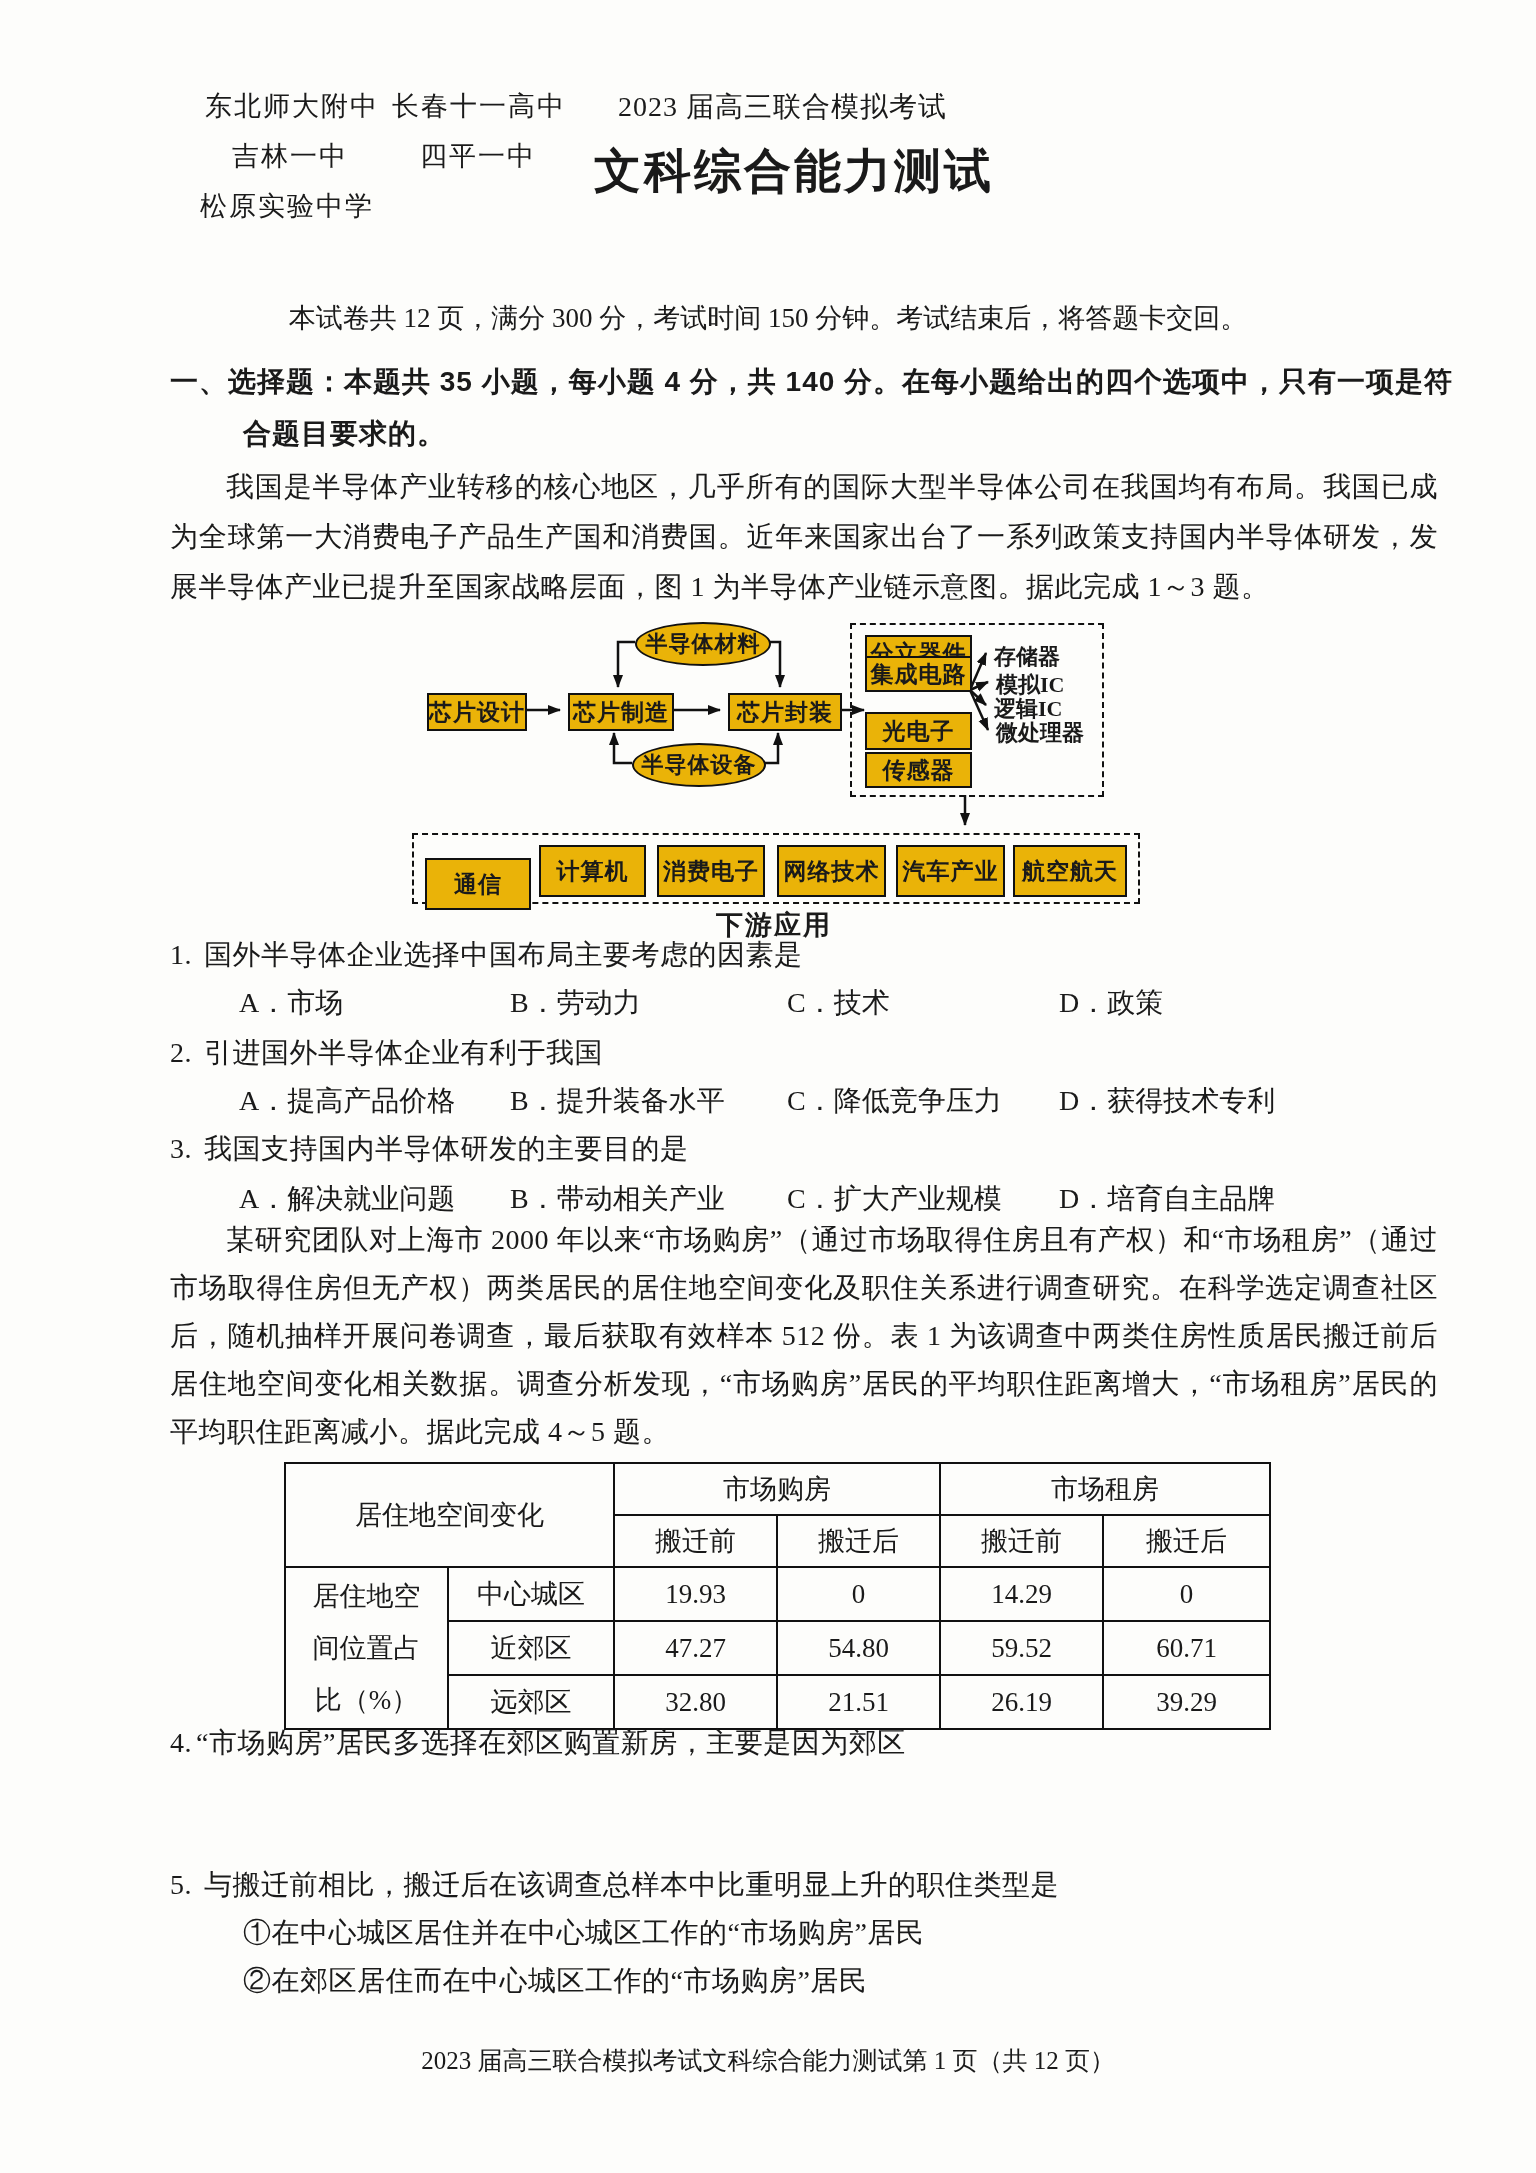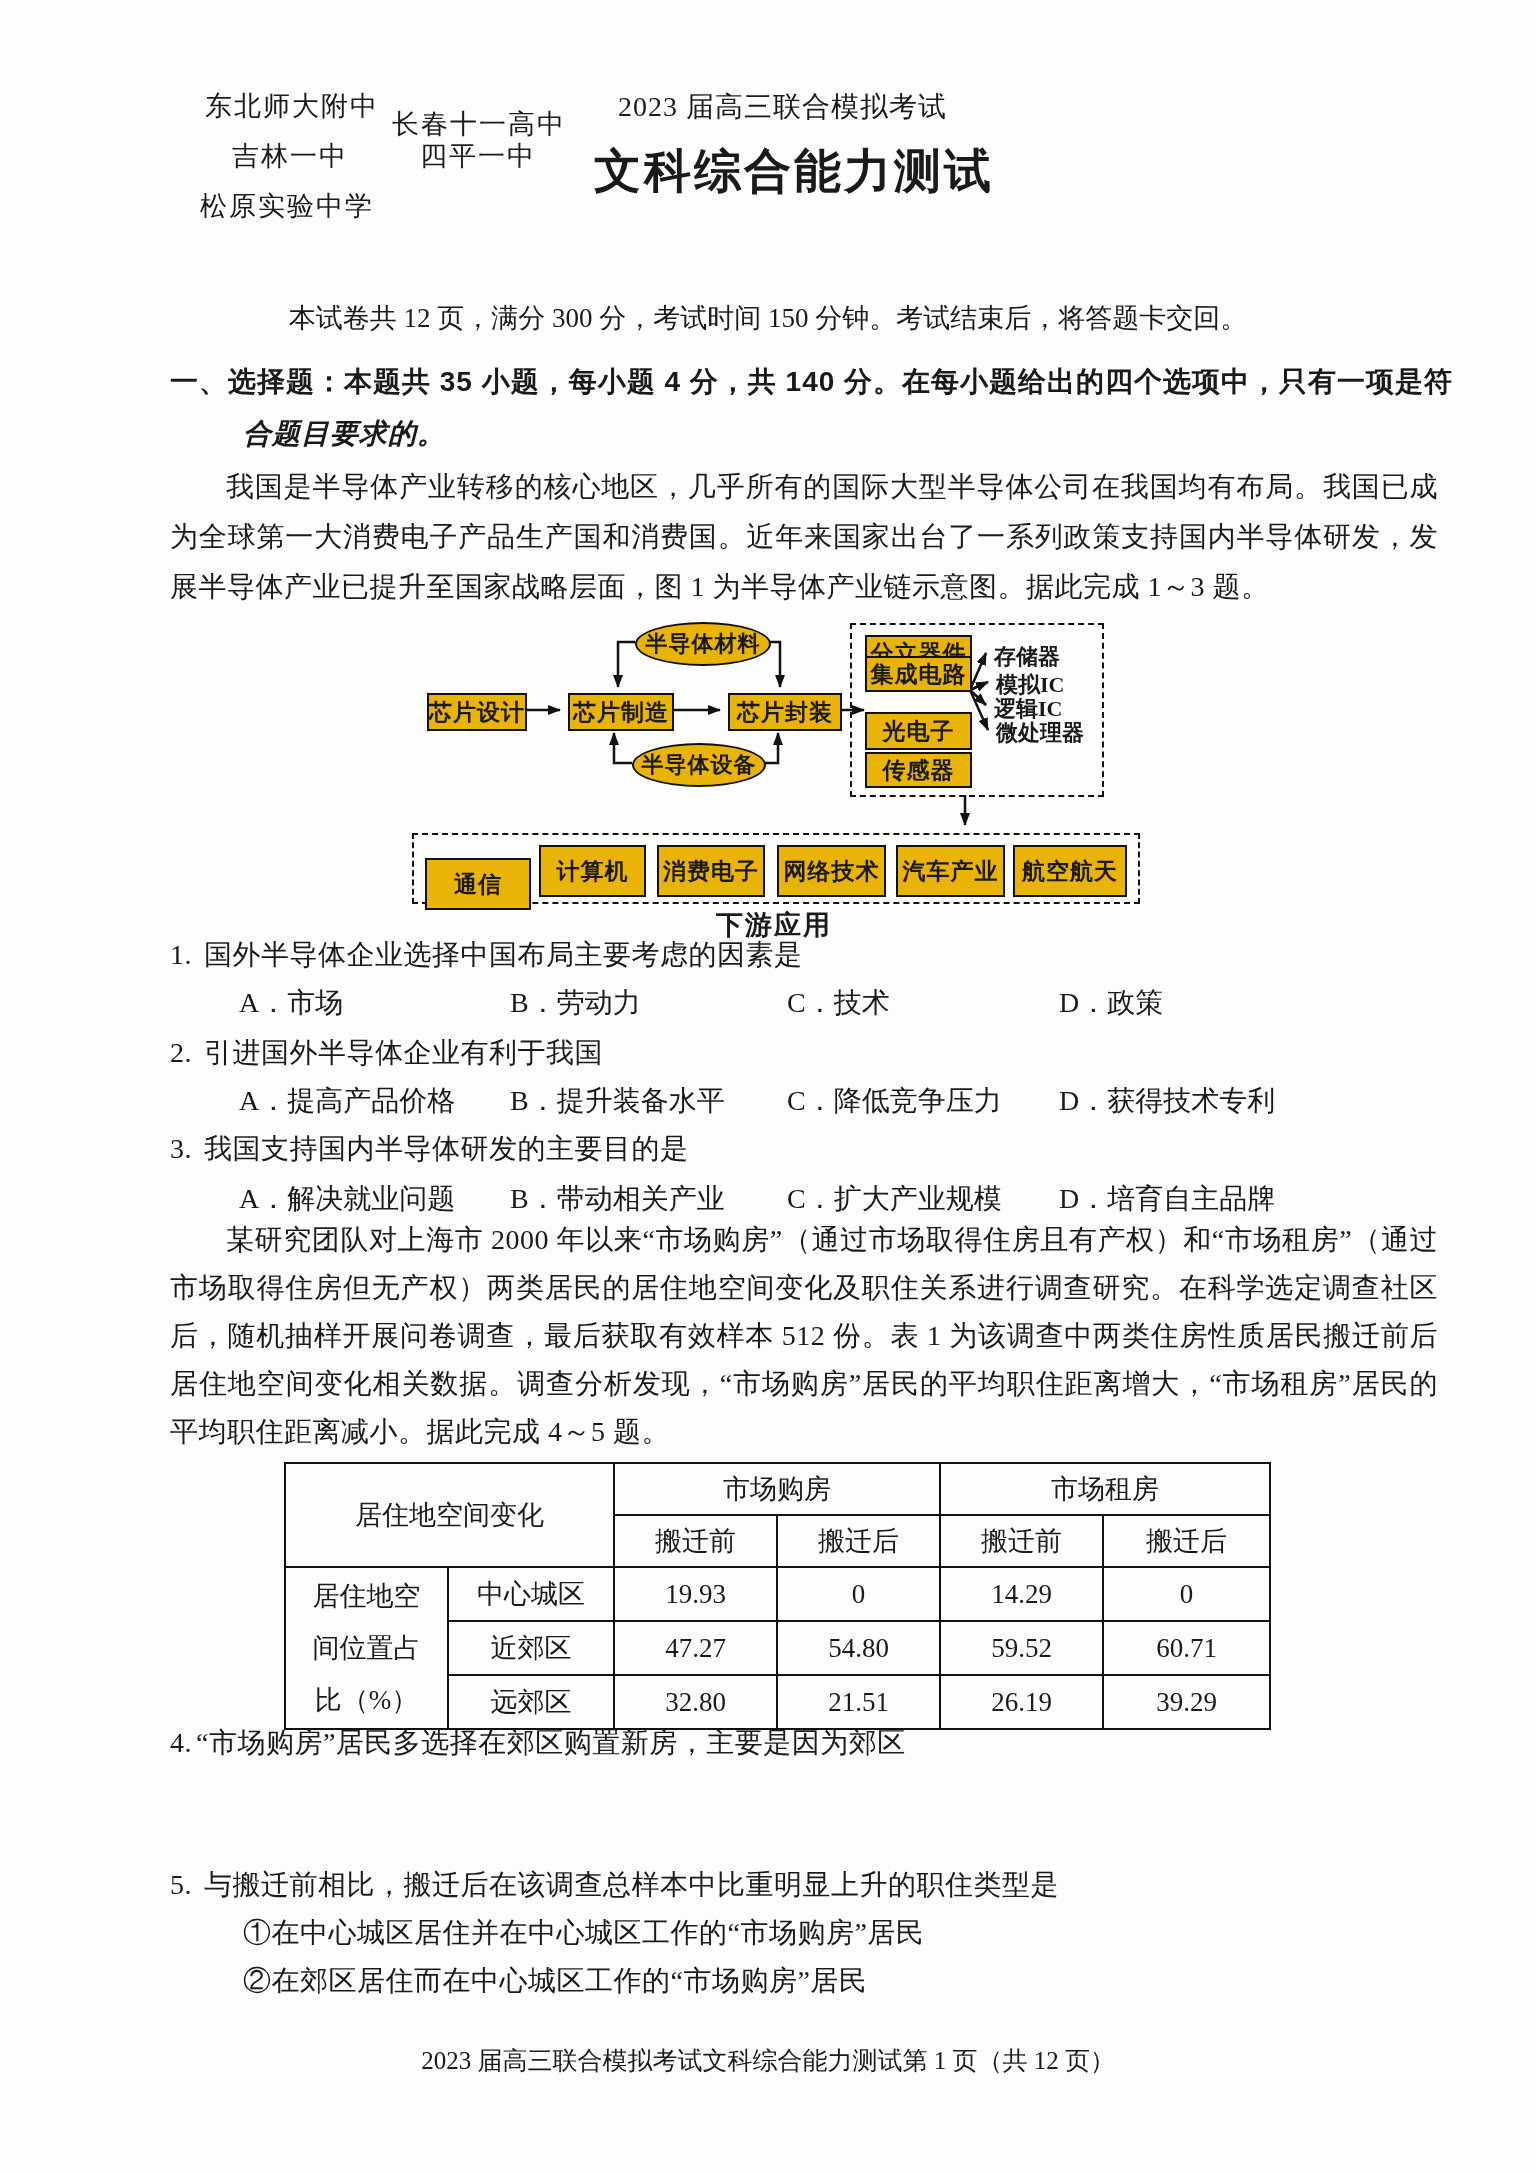--- a/index.html
+++ b/index.html
@@ -41,31 +41,31 @@
   .t1 .h{height:50px;}
   .t1 .r{height:52px;}
   .vlabel{display:flex;flex-direction:column;justify-content:space-around;height:156px;}
 </style>
 </head>
 <body>
 
 <div class="page">
 
   <div class="abs school" style="left:205px;top:88px;">东北师大附中</div>
-  <div class="abs school" style="left:392px;top:88px;margin-top:18px;">长春十一高中</div>
+  <div class="abs school" style="left:392px;top:88px;">长春十一高中</div>
   <div class="abs session" style="left:618px;top:88px;">2023 届高三联合模拟考试</div>
   <div class="abs school" style="left:232px;top:138px;">吉林一中</div>
   <div class="abs school" style="left:420px;top:138px;">四平一中</div>
   <div class="abs big-title" style="left:594px;top:140px;">文科综合能力测试</div>
   <div class="abs school" style="left:200px;top:188px;">松原实验中学</div>
 
   <div class="abs notice" style="top:300px;">本试卷共 12 页，满分 300 分，考试时间 150 分钟。考试结束后，将答题卡交回。</div>
 
   <div class="abs sec-line" style="left:170px;top:363px;">一、选择题：本题共 35 小题，每小题 4 分，共 140 分。在每小题给出的四个选项中，只有一项是符</div>
-  <div class="abs sec-line" style="left:243px;top:415px;font-style:italic;">合题目要求的。</div>
+  <div class="abs sec-line" style="left:243px;top:415px;">合题目要求的。</div>
 
   <div class="abs passage" style="left:170px;top:462px;">我国是半导体产业转移的核心地区，几乎所有的国际大型半导体公司在我国均有布局。我国已成为全球第一大消费电子产品生产国和消费国。近年来国家出台了一系列政策支持国内半导体研发，发展半导体产业已提升至国家战略层面，图 1 为半导体产业链示意图。据此完成 1～3 题。</div>
 
   <div class="diagram">
     <svg width="800" height="335" viewBox="0 0 800 335">
       <defs>
         <marker id="ah" markerWidth="14" markerHeight="12" refX="12" refY="5" orient="auto" markerUnits="userSpaceOnUse">
           <path d="M0,0 L13,5 L0,10 z" fill="#111"></path>
         </marker>
       </defs>

